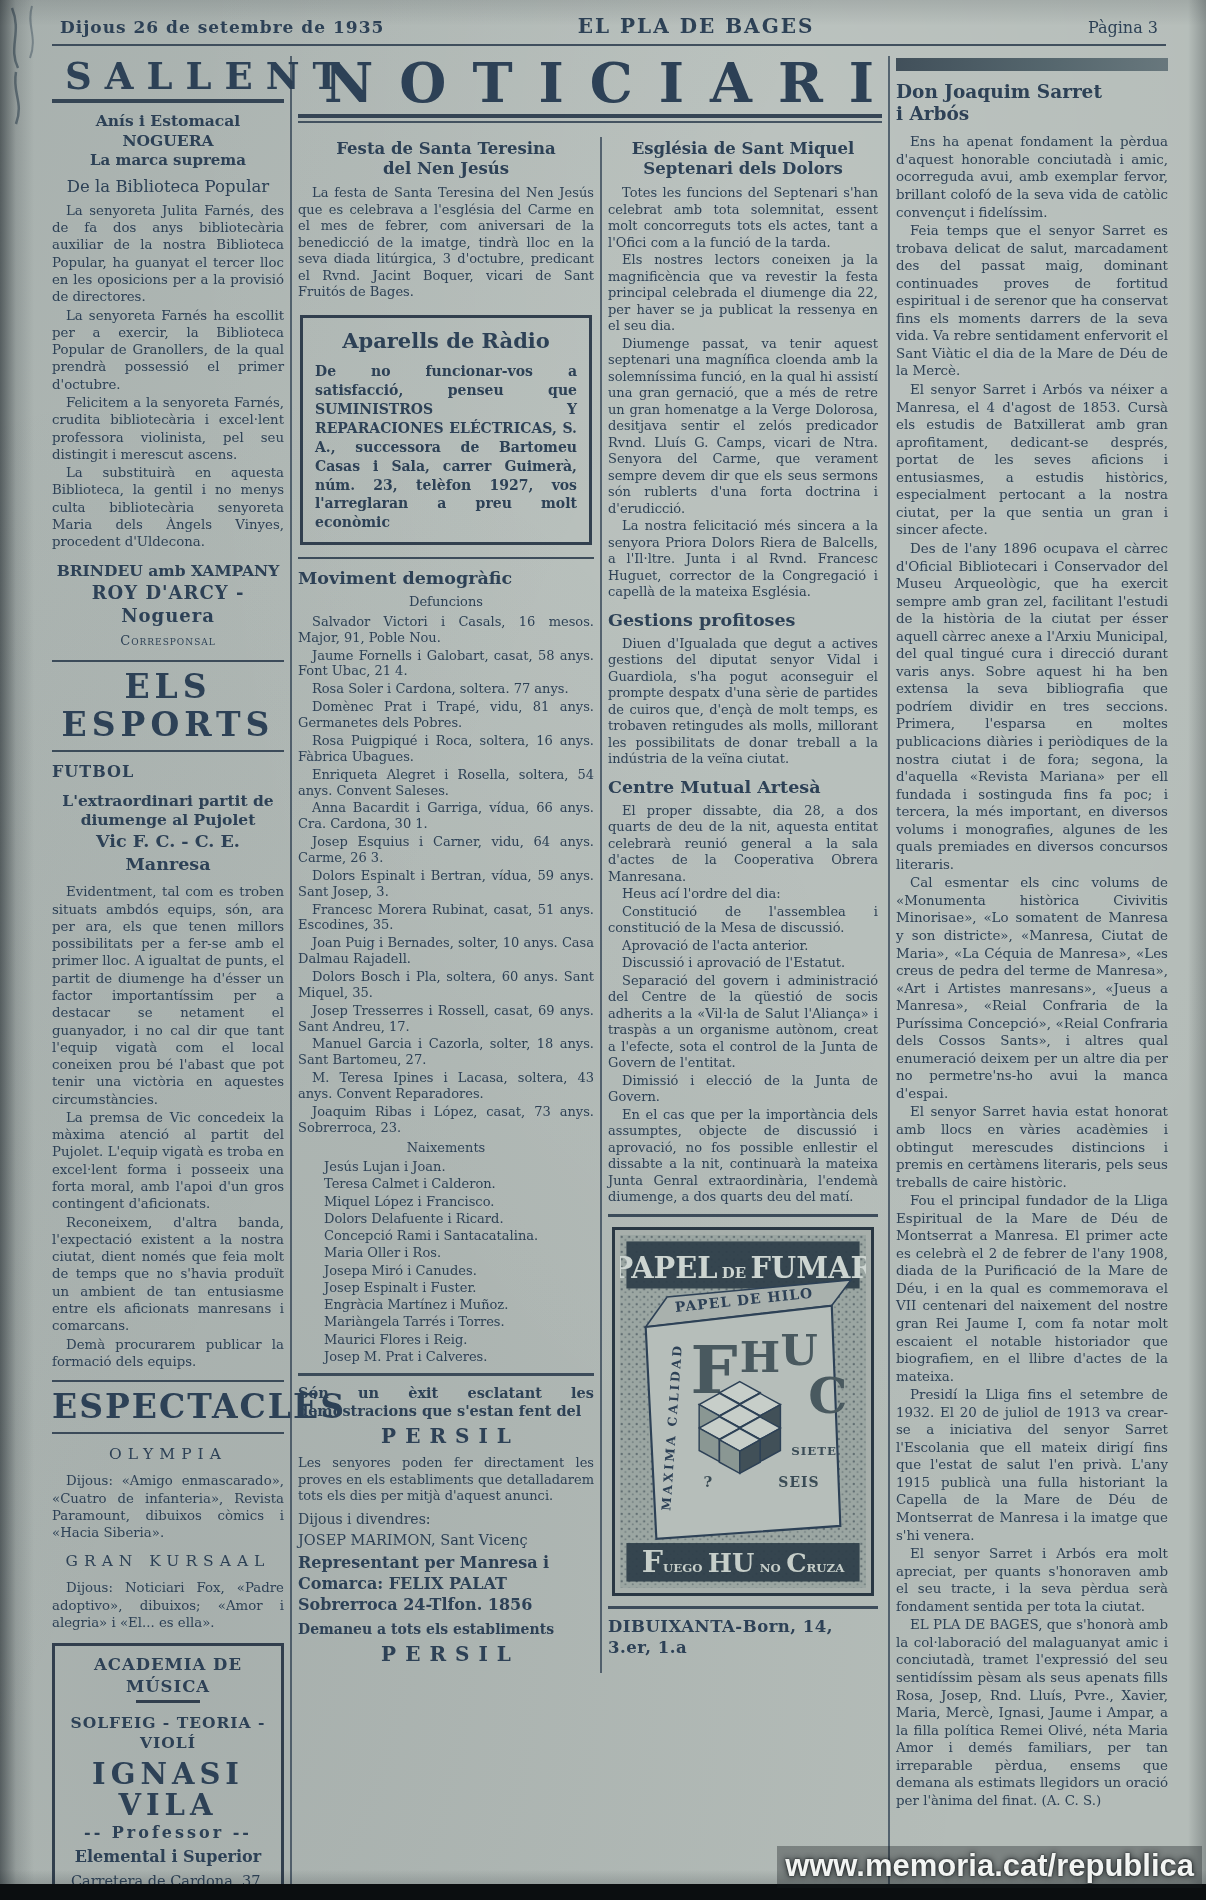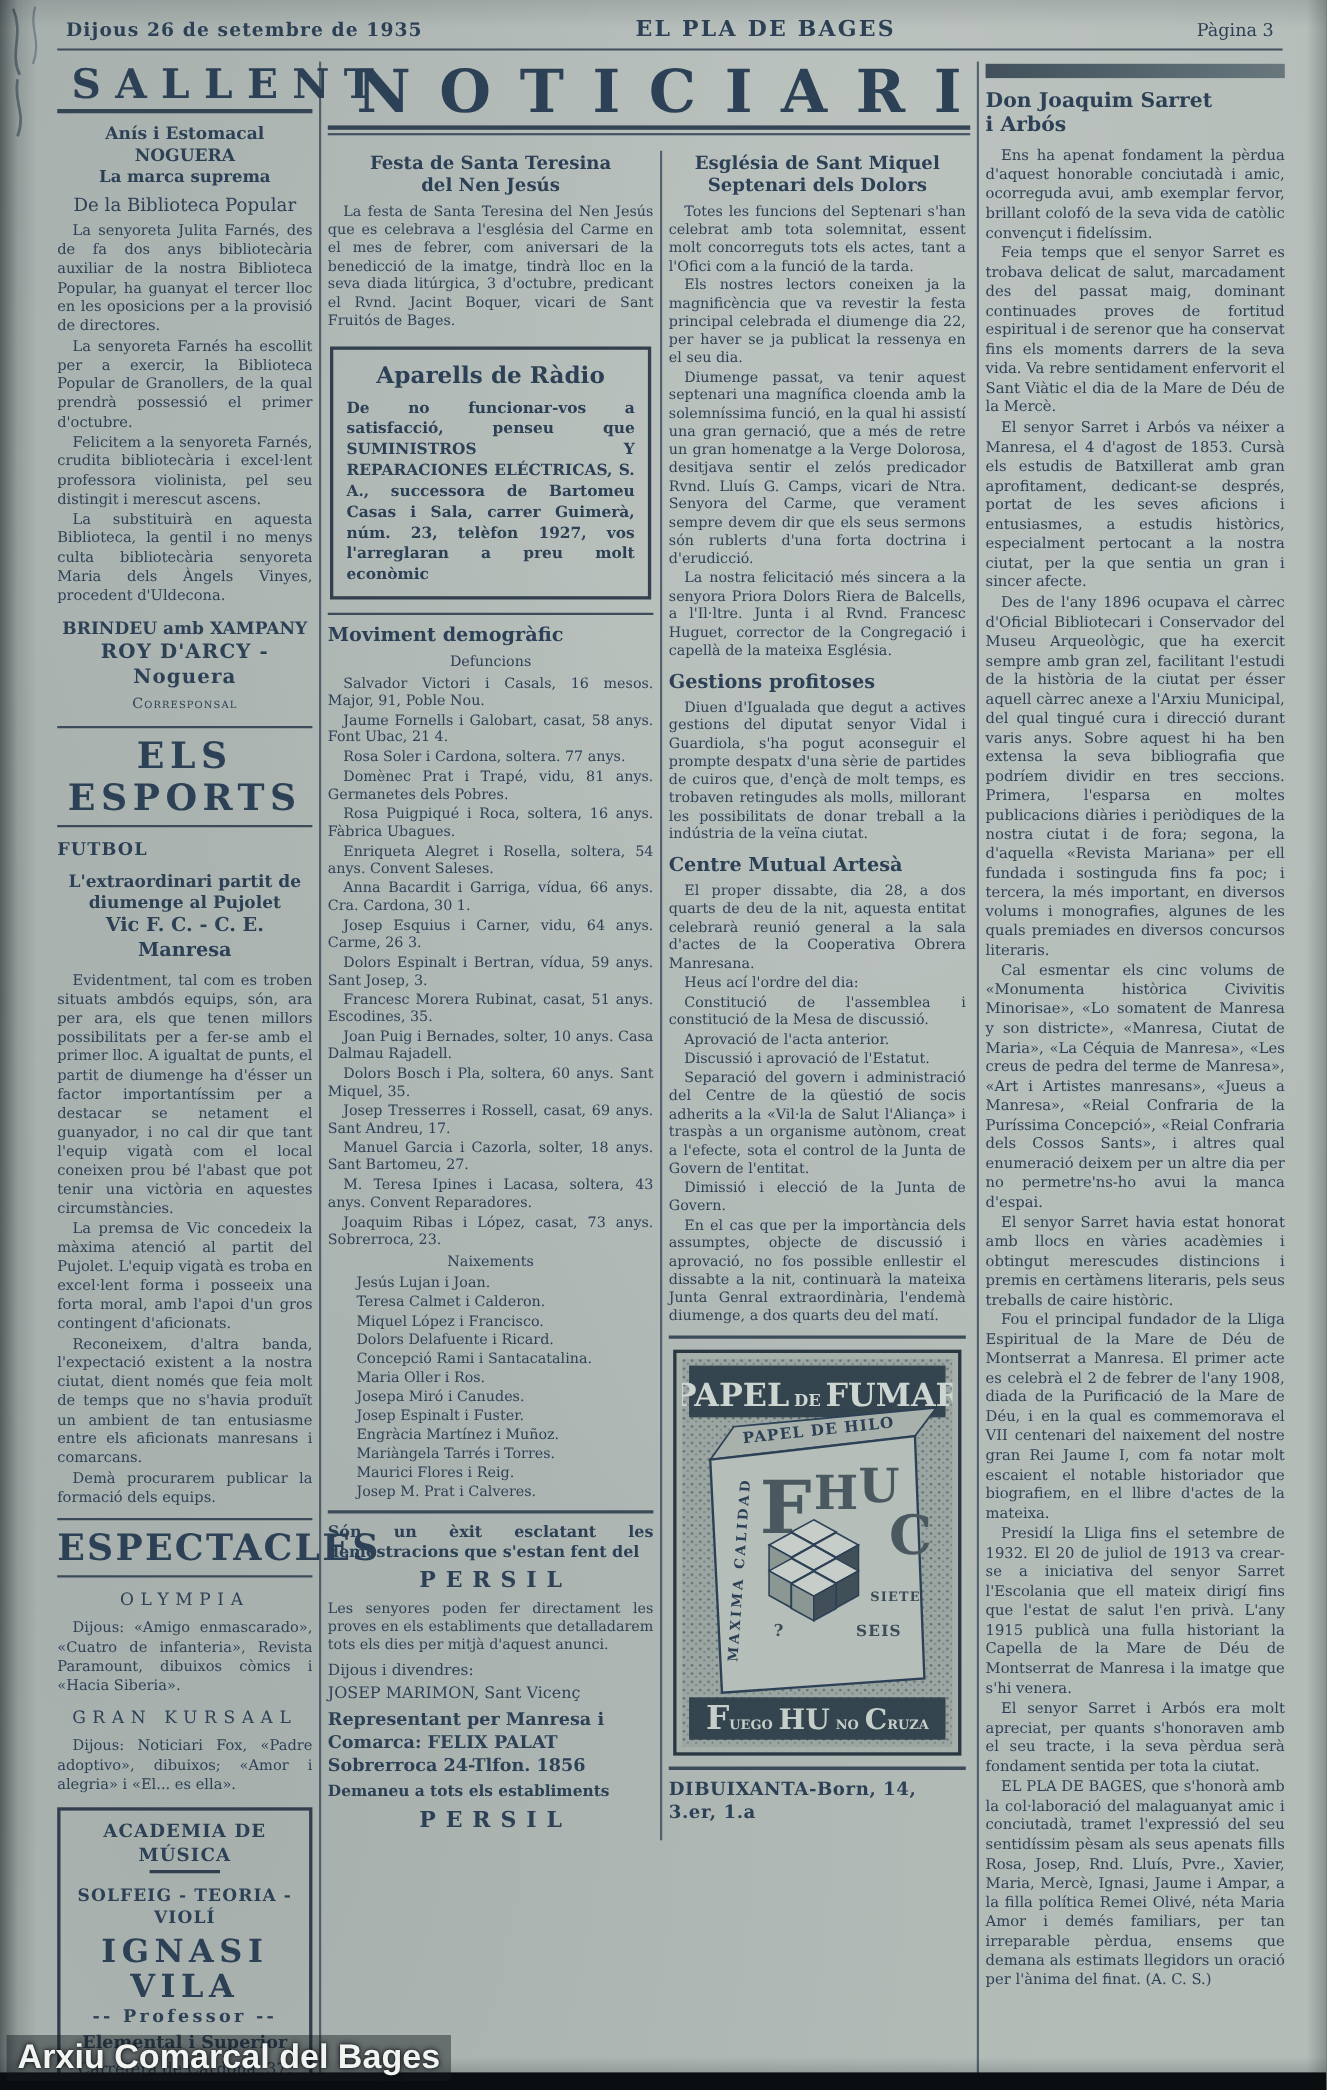--- a/index.html
+++ b/index.html
@@ -326,15 +326,15 @@
           <p class="para">El senyor Sarret havia estat honorat amb llocs en vàries acadèmies i obtingut merescudes distincions i premis en certàmens literaris, pels seus treballs de caire històric.</p>
           <p class="para">Fou el principal fundador de la Lliga Espiritual de la Mare de Déu de Montserrat a Manresa. El primer acte es celebrà el 2 de febrer de l'any 1908, diada de la Purificació de la Mare de Déu, i en la qual es commemorava el VII centenari del naixement del nostre gran Rei Jaume I, com fa notar molt escaient el notable historiador que biografiem, en el llibre d'actes de la mateixa.</p>
           <p class="para">Presidí la Lliga fins el setembre de 1932. El 20 de juliol de 1913 va crear-se a iniciativa del senyor Sarret l'Escolania que ell mateix dirigí fins que l'estat de salut l'en privà. L'any 1915 publicà una fulla historiant la Capella de la Mare de Déu de Montserrat de Manresa i la imatge que s'hi venera.</p>
           <p class="para">El senyor Sarret i Arbós era molt apreciat, per quants s'honoraven amb el seu tracte, i la seva pèrdua serà fondament sentida per tota la ciutat.</p>
           <p class="para">EL PLA DE BAGES, que s'honorà amb la col·laboració del malaguanyat amic i conciutadà, tramet l'expressió del seu sentidíssim pèsam als seus apenats fills Rosa, Josep, Rnd. Lluís, Pvre., Xavier, Maria, Mercè, Ignasi, Jaume i Ampar, a la filla política Remei Olivé, néta Maria Amor i demés familiars, per tan irreparable pèrdua, ensems que demana als estimats llegidors un oració per l'ànima del finat. (A. C. S.)</p>
         </div>
     </div>
 
   </div>
 
-  <div class="wm wm-left">Arxiu Comarcal del Bages</div>
+  <div class="wm wm-right">www.memoria.cat/republica</div>
   <div class="bottom-strip"></div>
 </div>
 
 </body></html>

